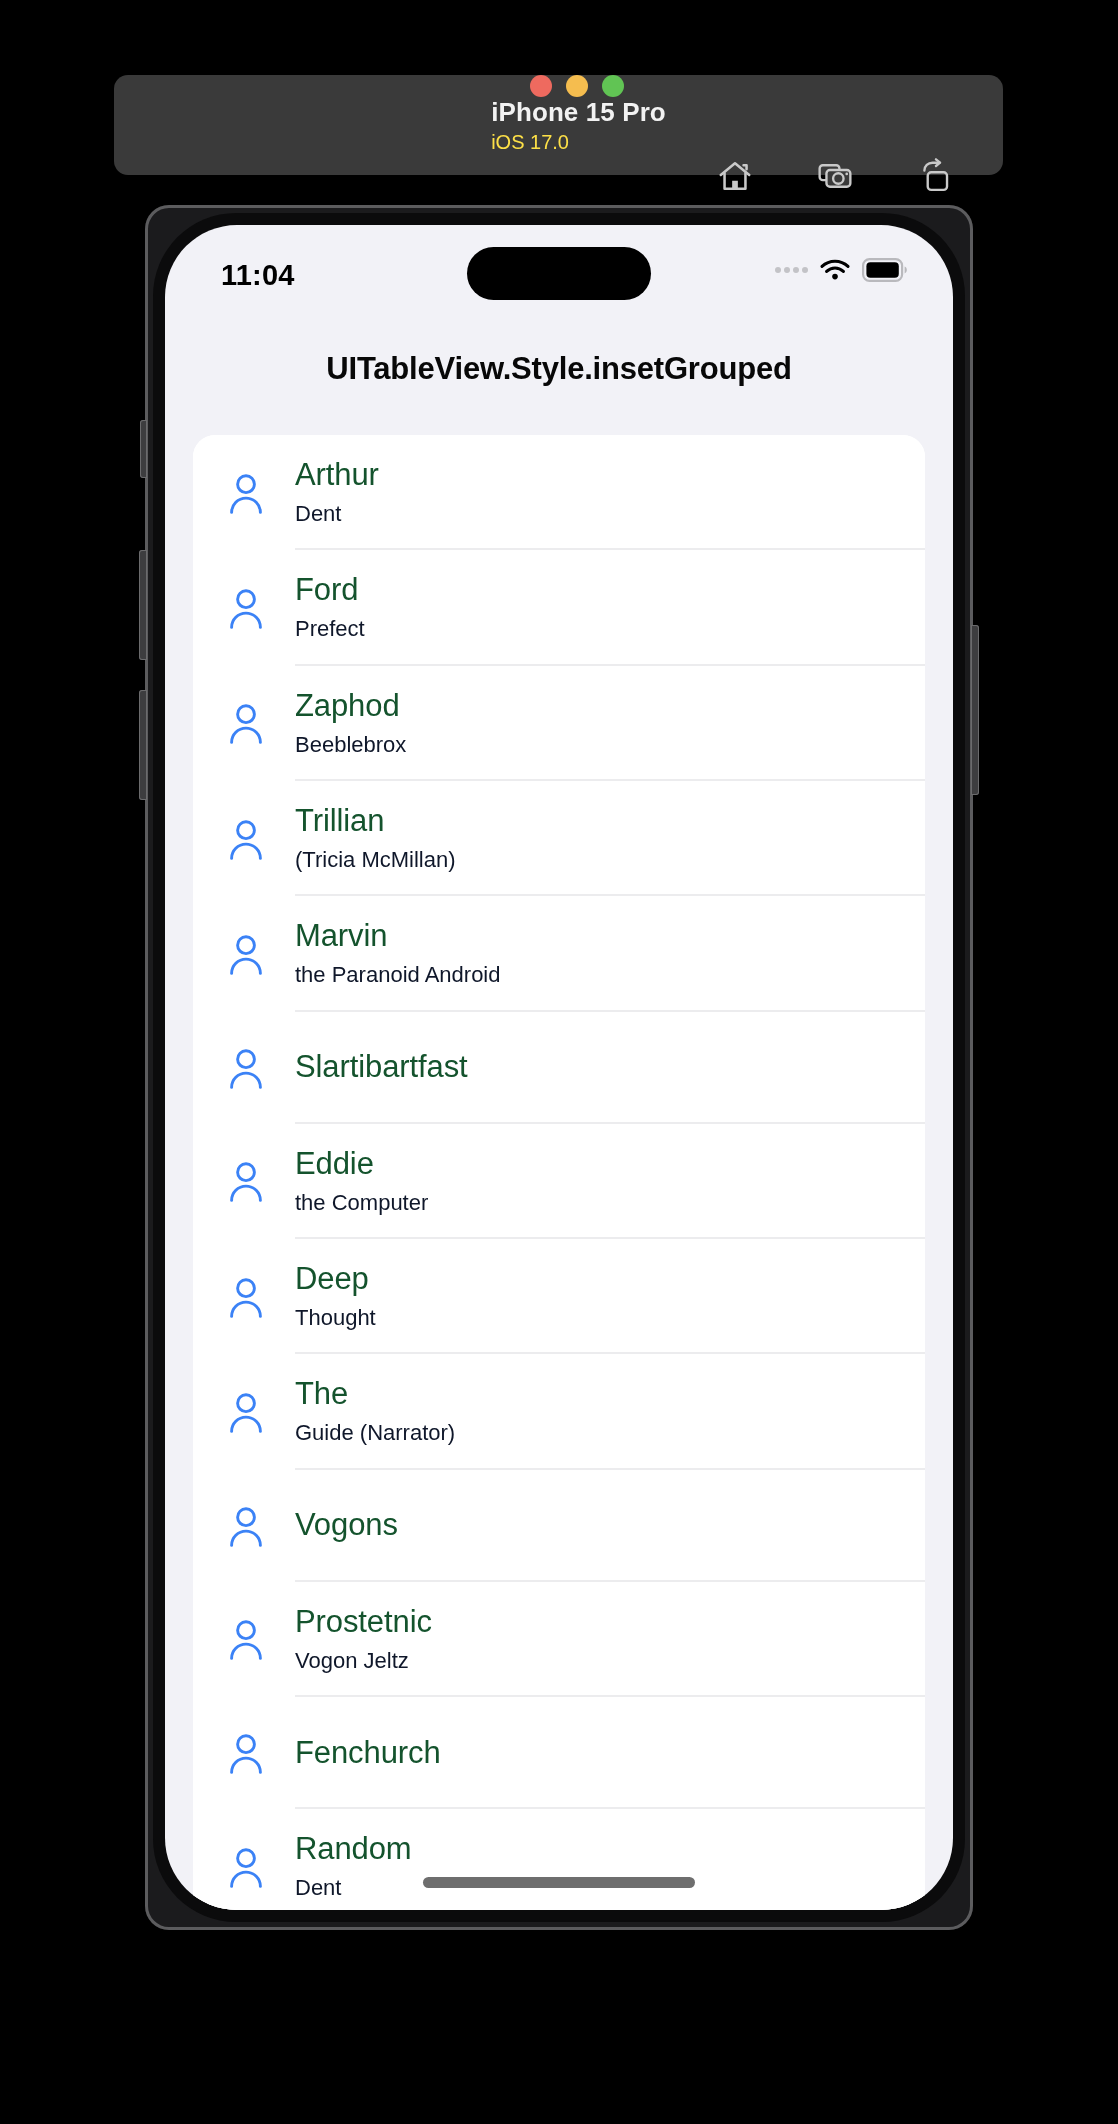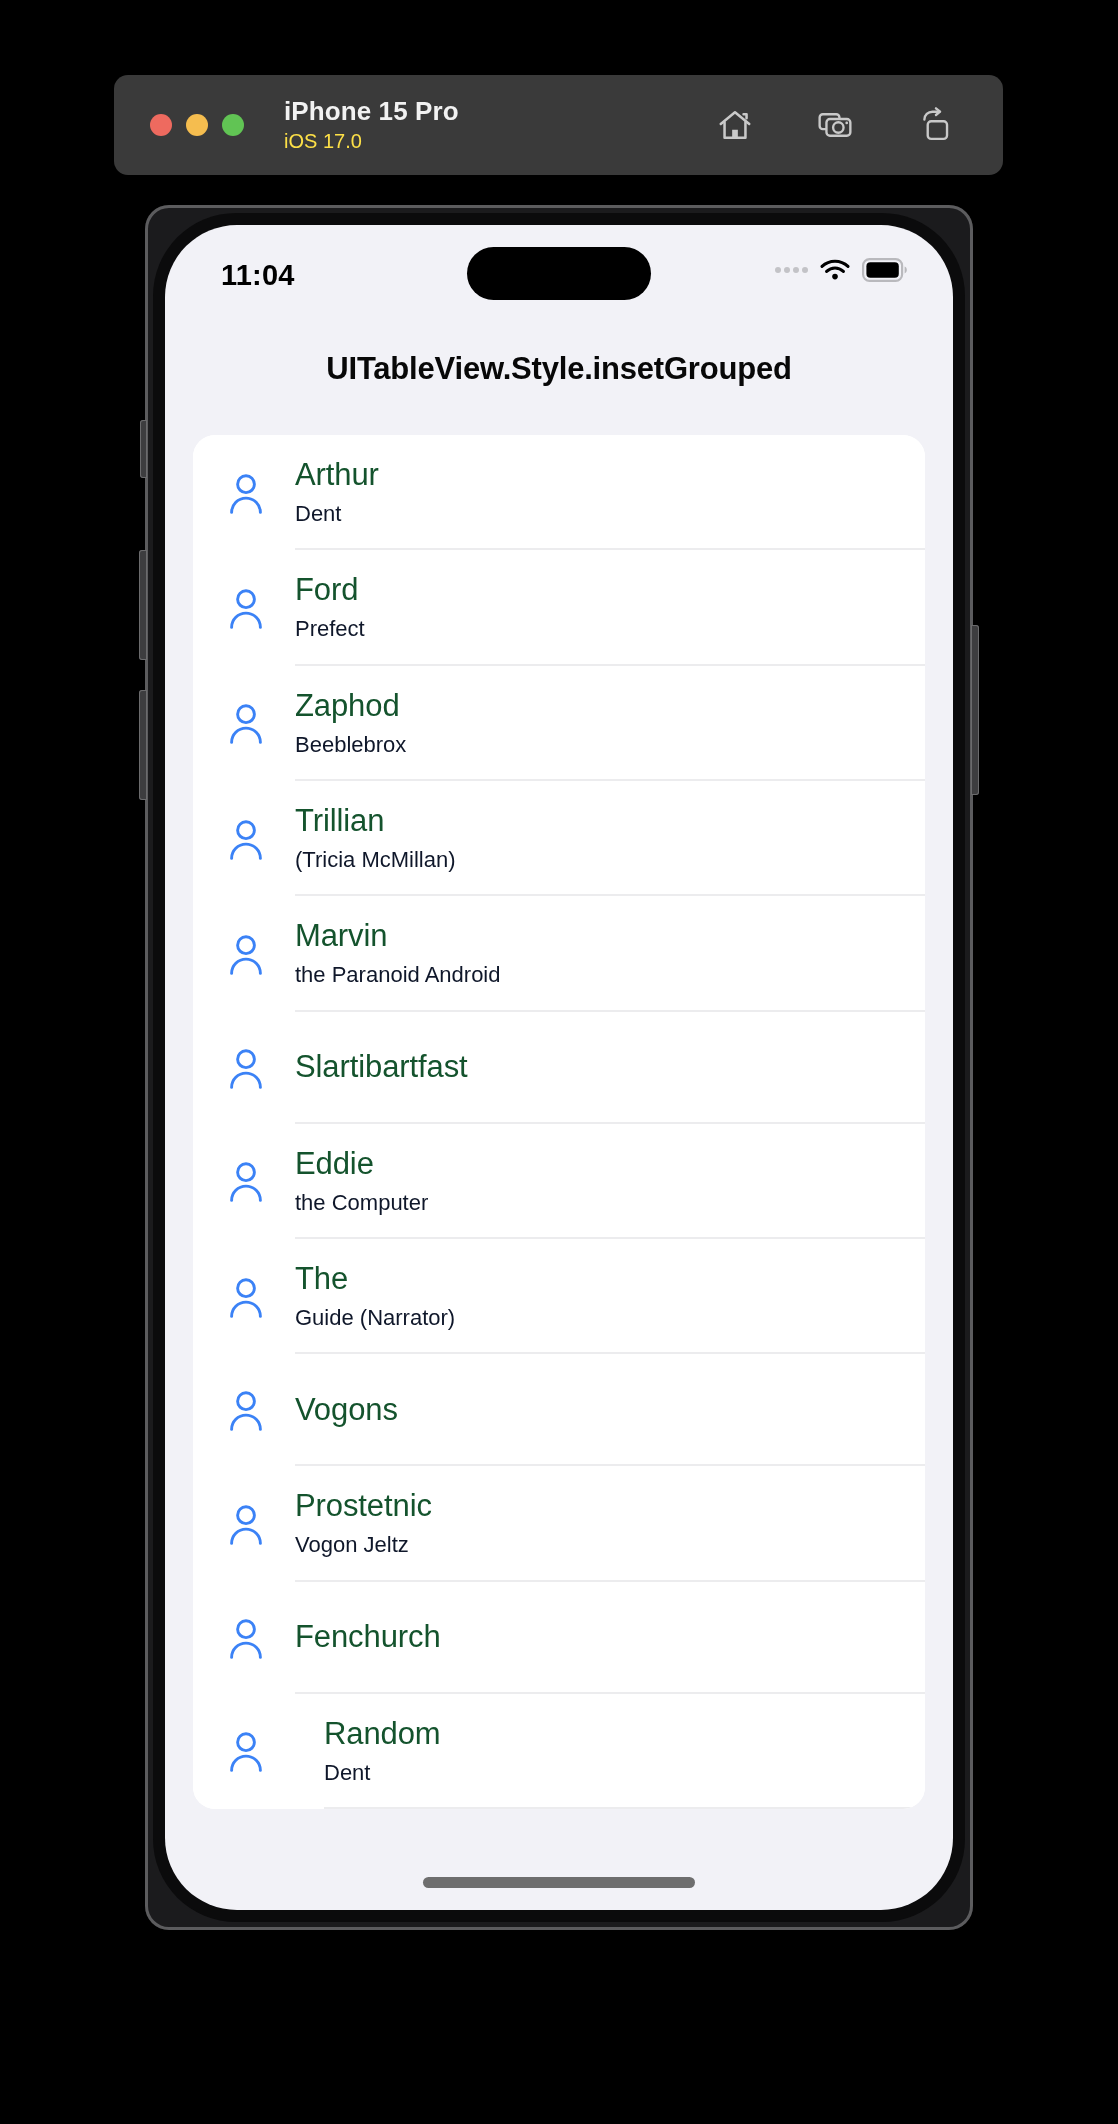--- a/index.html
+++ b/index.html
@@ -23,20 +23,21 @@
   .sim-titlebar {
     position: absolute;
     left: 114px;
     top: 75px;
     width: 889px;
     height: 100px;
     background: #3a3a3a;
     border-radius: 14px 14px 14px 14px;
     display: flex;
     align-items: center;
+    flex-direction: column;
   }
 
   .traffic-lights {
     display: flex;
     align-items: center;
     gap: 14px;
     margin-left: 36px;
   }
   .tl-dot {
     width: 22px; height: 22px; border-radius: 50%;
@@ -230,21 +231,21 @@
 
   .cell-text {
     flex: 1 1 auto;
     padding: 22px 0 21px 0;
     border-bottom: 2px solid #ececee;
     min-height: 112px;
     display: flex;
     flex-direction: column;
     justify-content: center;
   }
-  .cell:last-child .cell-text { border-bottom: 2px solid #ececee; margin-left: 29px; }
+  .cell:last-child .cell-text { border-bottom: 2px solid #ececee; }
 
   .cell-title {
     font-size: 31px;
     color: #14532d;
     line-height: 1.16;
     letter-spacing: -0.1px;
   }
   .cell-subtitle {
     font-size: 22px;
     color: #0f172a;
@@ -447,20 +448,32 @@
               </div>
             </div>
             <div class="cell">
               <span class="person-icon">
                 <svg width="36" height="42" viewBox="0 0 36 42" fill="none">
                   <circle cx="18" cy="12.2" r="8.4" stroke="#3b82f6" stroke-width="2.9"></circle>
                   <path d="M3.6 40.4c0-7.9 6.4-14.3 14.4-14.3s14.4 6.4 14.4 14.3" stroke="#3b82f6" stroke-width="2.9" stroke-linecap="round"></path>
                 </svg>
               </span>
               <div class="cell-text">
+                <div class="cell-title">Deep</div>
+                <div class="cell-subtitle">Thought</div>
+              </div>
+            </div>
+            <div class="cell">
+              <span class="person-icon">
+                <svg width="36" height="42" viewBox="0 0 36 42" fill="none">
+                  <circle cx="18" cy="12.2" r="8.4" stroke="#3b82f6" stroke-width="2.9"></circle>
+                  <path d="M3.6 40.4c0-7.9 6.4-14.3 14.4-14.3s14.4 6.4 14.4 14.3" stroke="#3b82f6" stroke-width="2.9" stroke-linecap="round"></path>
+                </svg>
+              </span>
+              <div class="cell-text">
                 <div class="cell-title">The</div>
                 <div class="cell-subtitle">Guide (Narrator)</div>
               </div>
             </div>
             <div class="cell single">
               <span class="person-icon">
                 <svg width="36" height="42" viewBox="0 0 36 42" fill="none">
                   <circle cx="18" cy="12.2" r="8.4" stroke="#3b82f6" stroke-width="2.9"></circle>
                   <path d="M3.6 40.4c0-7.9 6.4-14.3 14.4-14.3s14.4 6.4 14.4 14.3" stroke="#3b82f6" stroke-width="2.9" stroke-linecap="round"></path>
                 </svg>

